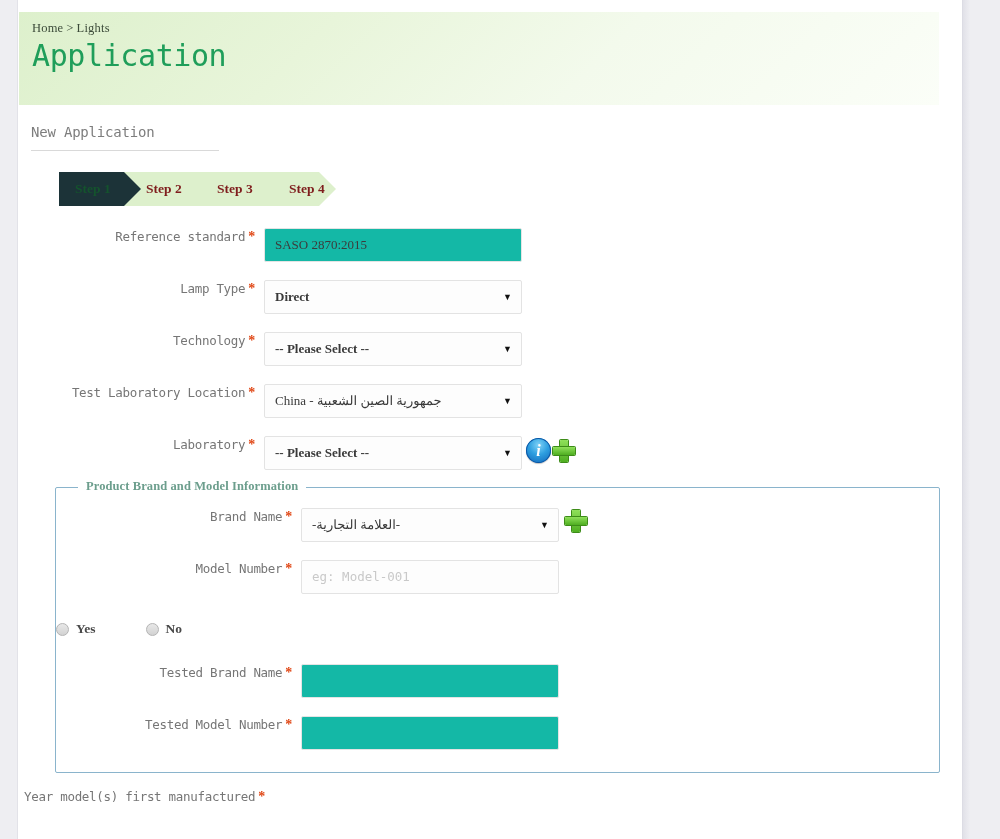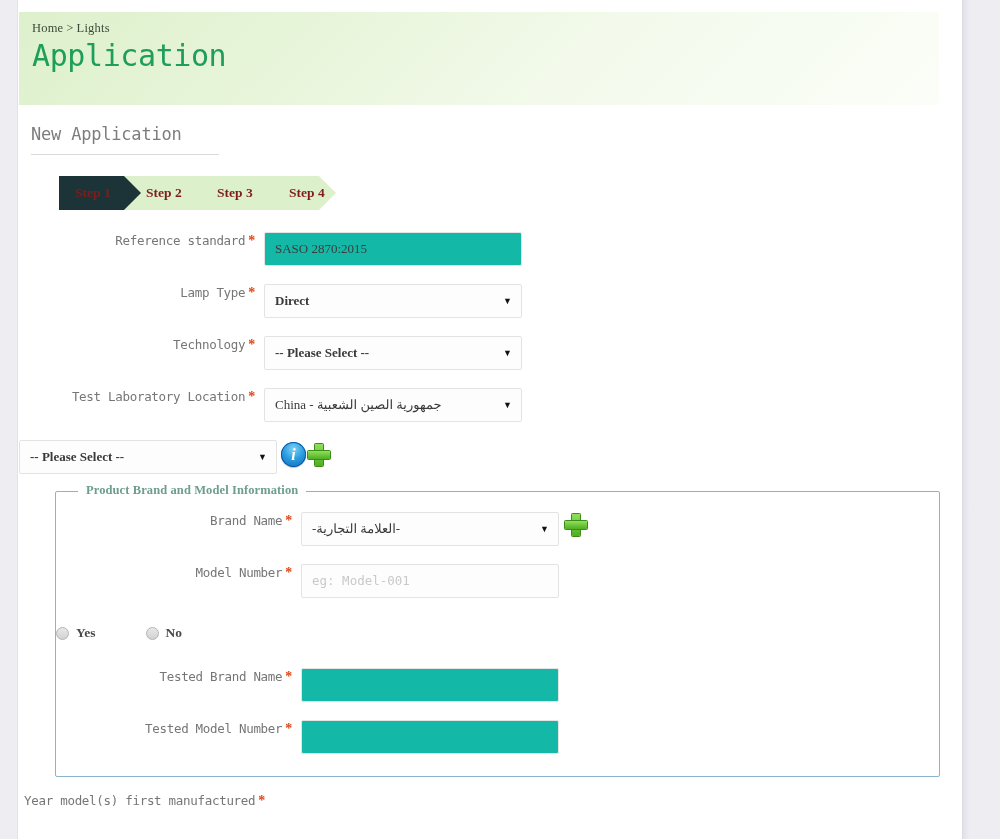--- a/index.html
+++ b/index.html
@@ -71,21 +71,21 @@
     line-height: 36px;
   }
 
   
   .section-head {
     margin: 19px 0 0 12px;
     width: 188px;
   }
   .section-head h2 {
     font-family: "DejaVu Sans Mono", monospace;
-    font-size: 17px;
+    font-size: 14px;
     font-weight: 400;
     color: #7d7d7d;
     margin: 0 4px 10px 0;
     letter-spacing: -0.2px;
     white-space: nowrap;
   }
   .section-rule {
     border-bottom: 1px solid #d9d9d9;
     width: 188px;
   }
@@ -111,21 +111,21 @@
   }
   .step-label {
     position: absolute;
     top: 0; height: 34px; line-height: 34px;
     font-family: "Liberation Serif", serif;
     font-size: 13.5px;
     font-weight: bold;
     color: #7f1d1d;
     white-space: nowrap;
   }
-  .step-label.on { color:#7f1d1d; }
+  .step-label.on { color:#14532d; }
   .s1 { left: 16px; }
   .s2 { left: 87px; }
   .s3 { left: 158px; }
   .s4 { left: 230px; }
 
   
   .form {
     position: relative;
     margin-top: 22px;
     width: 943px;
@@ -379,20 +379,23 @@
       <div class="ctl">
         <div class="sel normal">
           <span>China - جمهورية الصين الشعبية</span>
           <span class="arrow">▼</span>
         </div>
       </div>
     </div>
     <div class="gap"></div>
 
     <div class="row">
+      <div class="lbl">
+        <span>Laboratory</span><span class="req">*</span>
+      </div>
       <div class="ctl">
         <div class="sel">
           <span>-- Please Select --</span>
           <span class="arrow">▼</span>
         </div>
         <div class="icon-wrap" style="left:262px;">
           <span class="info-icon"></span>
           <span class="plus-icon"></span>
         </div>
       </div>

